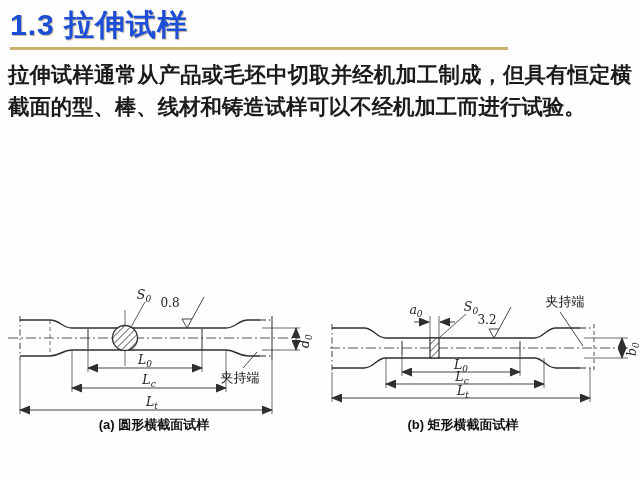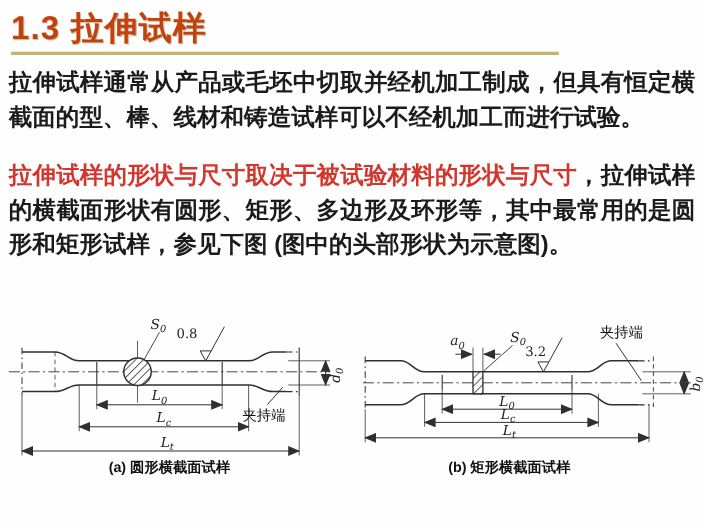--- a/index.html
+++ b/index.html
@@ -4,21 +4,21 @@
 <style>
   html,body{margin:0;padding:0;}
   .slide{
     position:relative;width:640px;height:480px;overflow:hidden;
     background:#fefefe;
     font-family:"Liberation Sans","DejaVu Sans",sans-serif;
   }
   .title{
     position:absolute;top:5px;left:10px;margin:0;
     font-size:30px;font-weight:bold;letter-spacing:1px;
-    color:#c2410c;
+    color:#1d4ed8;
     text-shadow:1px 1px 1px rgba(125,95,35,.45);
     white-space:nowrap;
   }
   .title-underline{
     position:absolute;top:47px;left:10px;width:498px;height:3px;
     background:#c9b26b;
   }
   .body-text{
     position:absolute;top:60px;left:8px;width:624px;
     font-size:21.4px;line-height:31.5px;color:#1b1b1b;
@@ -40,21 +40,20 @@
 </head>
 <body>
 
 <div class="slide">
 
   <h1 class="title">1.3 拉伸试样</h1>
   <div class="title-underline"></div>
 
   <div class="body-text">
     <p class="first">拉伸试样通常从产品或毛坯中切取并经机加工制成，但具有恒定横截面的型、棒、线材和铸造试样可以不经机加工而进行试验。</p>
-    <p><span class="red">拉伸试样的形状与尺寸取决于被试验材料的形状与尺寸</span><span>，拉伸试样的横截面形状有圆形、矩形、多边形及环形等，其中最常用的是圆形和矩形试样，参见下图 (图中的头部形状为示意图)。</span></p>
   </div>
 
   <svg class="fig fig-a" width="322" height="162" viewBox="0 0 322 162">
     <defs>
       <marker id="arr" markerWidth="11" markerHeight="9" refX="10" refY="4.5" orient="auto-start-reverse" markerUnits="userSpaceOnUse">
         <path d="M0,0 L11,4.5 L0,9 Z" fill="#2f2f2f"></path>
       </marker>
       <pattern id="hatch" width="5" height="5" patternUnits="userSpaceOnUse" patternTransform="rotate(45)">
         <rect width="5" height="5" fill="#ffffff"></rect>
         <line x1="0" y1="0" x2="0" y2="5" stroke="#2f2f2f" stroke-width="1.4"></line>

